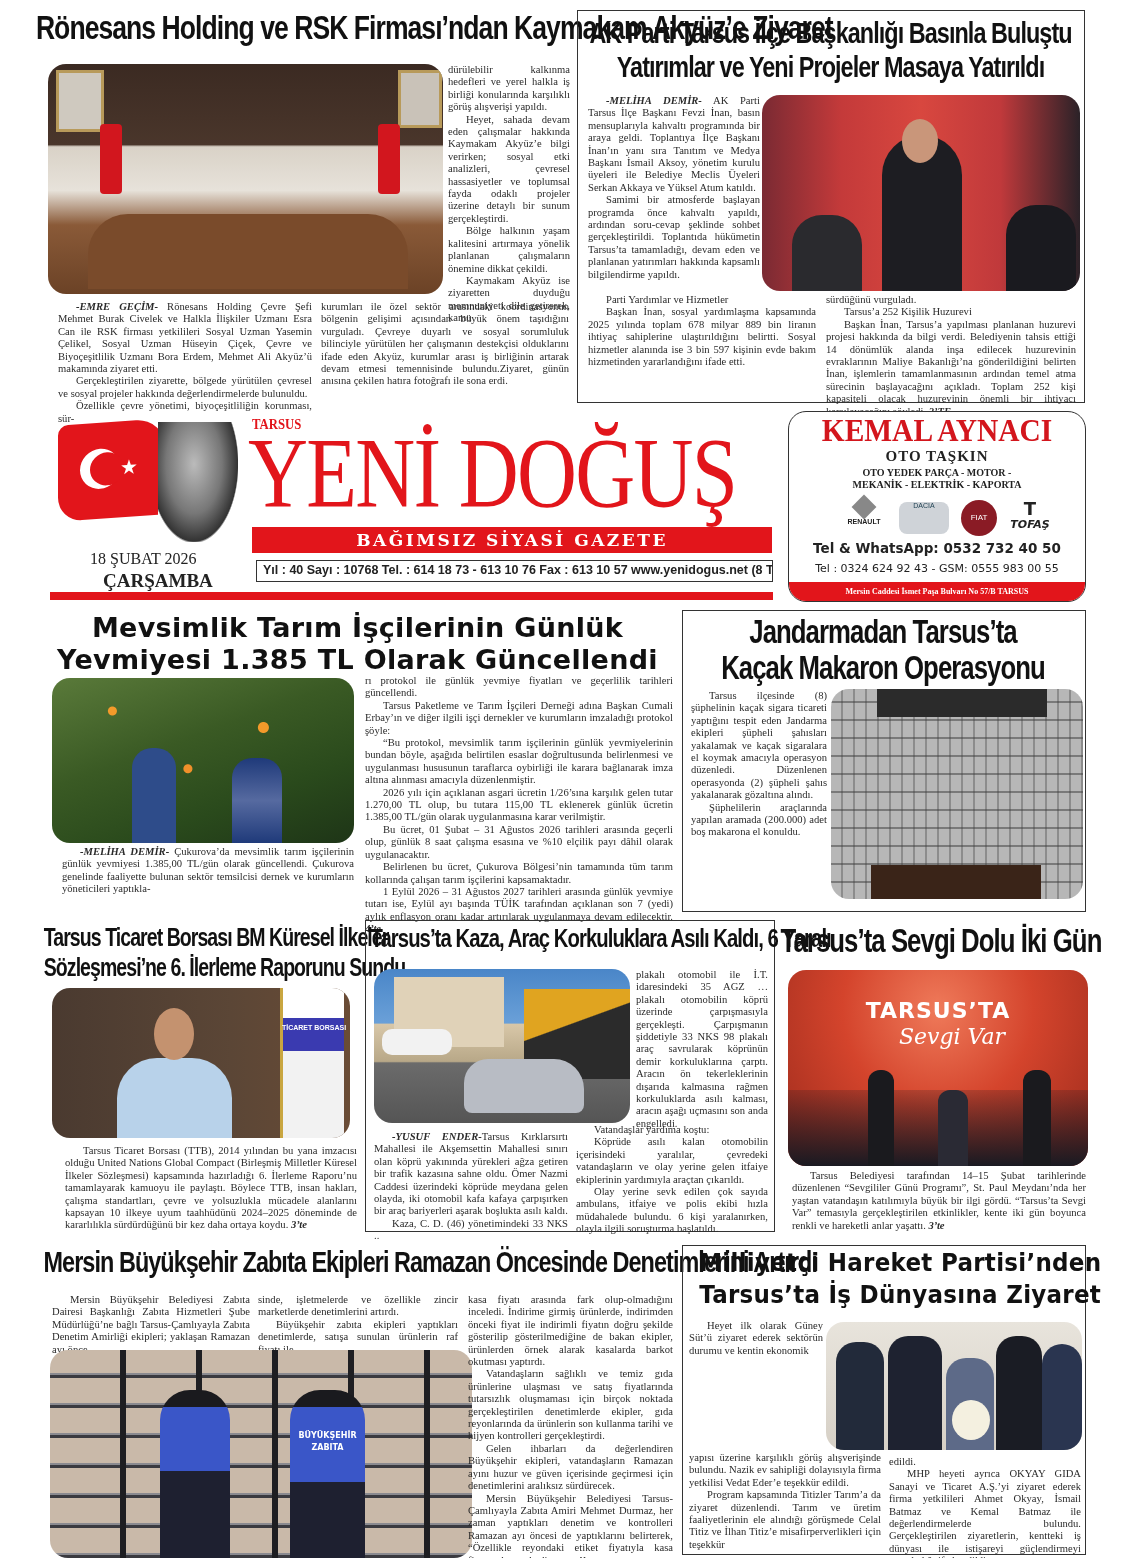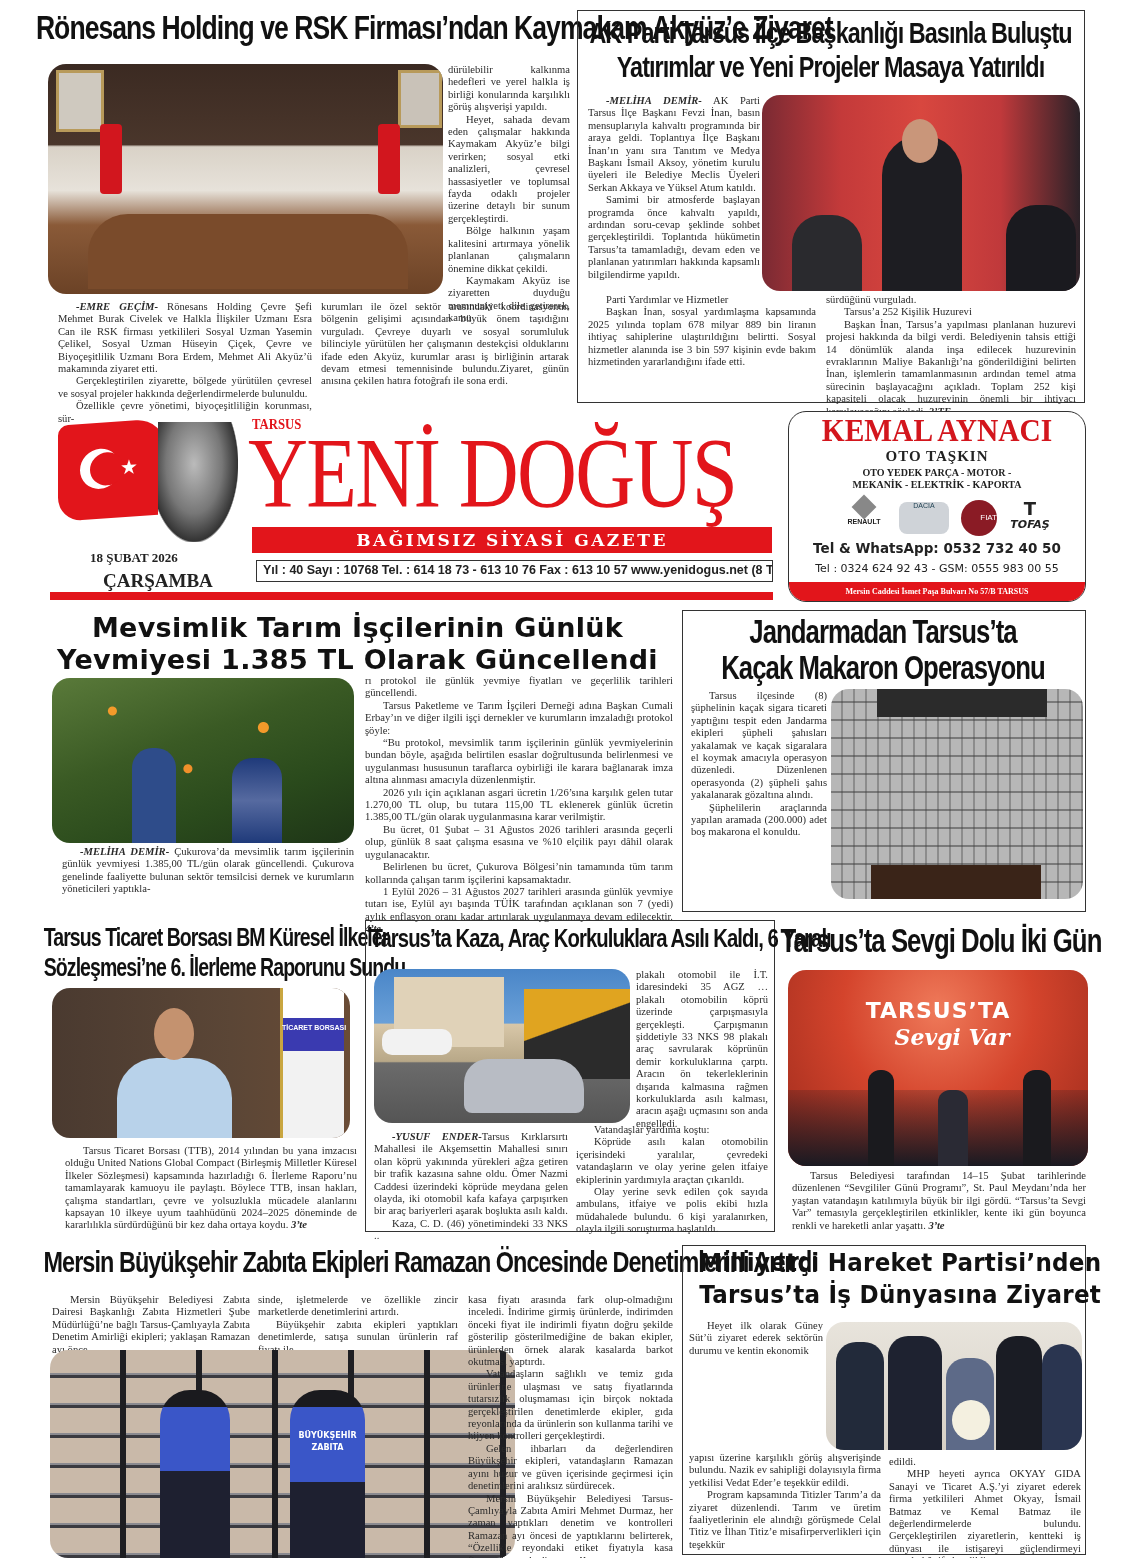--- a/index.html
+++ b/index.html
@@ -70,37 +70,37 @@
 <div class="abs" style="left:40px;top:410px;width:740px;height:195px">
   <div class="abs" style="left:18px;top:12px;width:108px;height:96px;background:#e2151b;border-radius:10px 30px 8px 24px;transform:skewY(-4deg)">
     <div class="abs" style="left:22px;top:26px;width:40px;height:40px;border-radius:50%;background:#fff"></div>
     <div class="abs" style="left:32px;top:30px;width:34px;height:33px;border-radius:50%;background:#e2151b"></div>
     <div class="abs" style="left:62px;top:36px;color:#fff;font-size:20px;line-height:20px">★</div>
   </div>
   <div class="abs" style="left:118px;top:12px;width:80px;height:120px;background:radial-gradient(ellipse at 45% 35%,#bbb 0%,#777 45%,#333 70%,#fff 72%)"></div>
   <div class="abs" style="left:212px;top:6px;font-family:'Liberation Serif',serif;font-weight:700;color:#e2151b;font-size:15px;transform:scaleX(.85);transform-origin:left">TARSUS</div>
   <div class="abs" style="left:208px;top:8px;width:528px;font-family:'Liberation Serif',serif;color:#e2151b;font-size:100px;line-height:110px;letter-spacing:-2px;transform:scaleX(.83);transform-origin:left;white-space:nowrap">YENİ DOĞUŞ</div>
   <div class="abs" style="left:212px;top:117px;width:520px;height:26px;background:#e2151b;color:#fff;text-align:center;font-family:'DejaVu Serif',serif;font-weight:700;font-size:17px;line-height:26px;letter-spacing:2.5px">BAĞIMSIZ SİYASİ GAZETE</div>
-  <div class="abs" style="left:50px;top:140px;font-weight:700;font-size:13px;color:#222">18 ŞUBAT 2026</div>
+  <div class="abs" style="left:50px;top:140px;font-weight:400;font-size:16px;color:#222">18 ŞUBAT 2026</div>
   <div class="abs" style="left:63px;top:160px;font-weight:700;font-size:19px;color:#222">ÇARŞAMBA</div>
   <div class="abs" style="left:216px;top:150px;width:517px;height:22px;border:1.5px solid #333;font-family:'Liberation Sans',sans-serif;font-weight:700;font-size:12.5px;line-height:19px;padding-left:6px;white-space:nowrap;overflow:hidden;transform-origin:left">Yıl : 40 Sayı : 10768 Tel. : 614 18 73 - 613 10 76 Fax : 613 10 57  www.yenidogus.net  (8 TL)</div>
   <div class="abs" style="left:10px;top:182px;width:723px;height:8px;background:#e2151b"></div>
 </div>
 
 <div class="abs" style="left:788px;top:411px;width:298px;height:191px;border:1.5px solid #333;border-radius:18px;overflow:hidden;background:#fff">
   <div class="abs" style="left:0;width:296px;top:0;text-align:center;font-family:'Liberation Serif',serif;font-weight:700;color:#d3161d;font-size:32px;line-height:36px;transform:scaleX(.92)">KEMAL AYNACI</div>
   <div class="abs" style="left:0;width:296px;top:36px;text-align:center;font-weight:700;font-size:15px;letter-spacing:1px">OTO TAŞKIN</div>
   <div class="abs" style="left:0;width:296px;top:55px;text-align:center;font-weight:700;font-size:10px">OTO YEDEK PARÇA - MOTOR -</div>
   <div class="abs" style="left:0;width:296px;top:67px;text-align:center;font-weight:700;font-size:10px">MEKANİK - ELEKTRİK - KAPORTA</div>
   <div class="abs" style="left:50px;top:84px;width:50px;height:40px;text-align:center">
     <div style="width:22px;height:22px;margin:0 auto;background:#888;transform:rotate(45deg) scale(.8)"></div>
     <div style="font-size:7px;font-weight:700;font-family:'Liberation Sans',sans-serif">RENAULT</div>
   </div>
   <div class="abs" style="left:110px;top:90px;width:50px;height:32px;background:#cfd3d8;border-radius:8px;font-size:7px;text-align:center;font-family:'Liberation Sans',sans-serif;color:#245">DACIA</div>
-  <div class="abs" style="left:172px;top:88px;width:36px;height:36px;border-radius:50%;background:#8a1b25;color:#fff;font-size:8px;line-height:36px;text-align:right;font-family:'Liberation Sans',sans-serif">FIAT</div>
+  <div class="abs" style="left:172px;top:88px;width:36px;height:36px;border-radius:50%;background:#8a1b25;color:#fff;font-size:8px;line-height:36px;text-align:center;font-family:'Liberation Sans',sans-serif">FIAT</div>
   <div class="abs" style="left:216px;top:88px;width:50px;text-align:center">
     <div style="font-size:18px;font-weight:900;line-height:18px;font-family:'DejaVu Sans',sans-serif">T</div>
     <div style="font-size:11px;font-weight:900;font-style:italic;font-family:'DejaVu Sans',sans-serif">TOFAŞ</div>
   </div>
   <div class="abs" style="left:0;width:296px;top:128px;text-align:center;font-family:'DejaVu Sans',sans-serif;font-weight:700;font-size:13.5px">Tel &amp; WhatsApp: 0532 732 40 50</div>
   <div class="abs" style="left:0;width:296px;top:150px;text-align:center;font-family:'DejaVu Sans',sans-serif;font-weight:400;font-size:11px;white-space:nowrap">Tel : 0324 624 92 43 - GSM: 0555 983 00 55</div>
   <div class="abs" style="left:0;width:296px;top:170px;height:20px;background:#e2151b;color:#fff;text-align:center;font-size:8px;font-weight:700;line-height:20px">Mersin Caddesi  İsmet Paşa Bulvarı No 57/B   TARSUS</div>
 </div>
 
 <div class="abs" style="left:40px;top:610px;width:635px;height:305px">
@@ -171,41 +171,41 @@
     <p>Vatandaşlar yardıma koştu:</p>
     <p>Köprüde asılı kalan otomobilin içerisindeki yaralılar, çevredeki vatandaşların ve olay yerine gelen itfaiye ekiplerinin yardımıyla araçtan çıkarıldı.</p>
     <p>Olay yerine sevk edilen çok sayıda ambulans, itfaiye ve polis ekibi hızla müdahalede bulundu. 6 kişi yaralanırken, olayla ilgili soruşturma başlatıldı.</p>
   </div>
 </div>
 
 <div class="abs" style="left:782px;top:920px;width:306px;height:320px">
   <div class="hl abs" style="left:-45px;width:396px;top:4px;font-size:33px">Tarsus’ta Sevgi Dolu İki Gün</div>
   <div class="abs photo" style="left:6px;top:50px;width:300px;height:196px;background:radial-gradient(ellipse at 50% 20%,#ef7a5a 0%,#d4442c 45%,#9a2a1c 100%)">
     <div class="abs" style="left:0;width:300px;top:28px;text-align:center;color:#fff;font-family:'DejaVu Sans',sans-serif;font-weight:900;font-size:22px;letter-spacing:1px">TARSUS’TA</div>
-    <div class="abs" style="left:0;width:328px;top:54px;text-align:center;color:#fff;font-family:'DejaVu Serif',serif;font-style:italic;font-weight:700;font-size:22px">Sevgi Var</div>
+    <div class="abs" style="left:0;width:328px;top:54px;text-align:center;color:#fff;font-family:'DejaVu Serif',serif;font-style:italic;font-weight:400;font-size:22px">Sevgi Var</div>
     <div class="abs" style="left:0;top:120px;width:300px;height:76px;background:linear-gradient(180deg,rgba(20,20,30,.2),#1a1a22)"></div>
     <div class="abs" style="left:80px;top:100px;width:26px;height:96px;background:#1a1a1e;border-radius:12px 12px 0 0"></div>
     <div class="abs" style="left:150px;top:120px;width:30px;height:76px;background:#2a2a34;border-radius:12px 12px 0 0"></div>
     <div class="abs" style="left:235px;top:100px;width:28px;height:96px;background:#1a1a1e;border-radius:12px 12px 0 0"></div>
   </div>
   <div class="abs txt" style="left:10px;top:250px;width:294px">
     <p><span>Tarsus Belediyesi tarafından 14–15 Şubat tarihlerinde düzenlenen “Sevgililer Günü Programı”, St. Paul Meydanı’nda her yaştan vatandaşın katılımıyla büyük bir ilgi gördü. “Tarsus’ta Sevgi Var” temasıyla gerçekleştirilen etkinlikler, kente iki gün boyunca renkli ve hareketli anlar yaşattı. </span><span class="ref">3’te</span></p>
   </div>
 </div>
 
 <div class="abs" style="left:40px;top:1242px;width:635px;height:316px">
   <div class="hl abs" style="left:-85px;width:805px;top:4px;font-size:30px">Mersin Büyükşehir Zabıta Ekipleri Ramazan Öncesinde Denetimlerini Artırdı</div>
   <div class="abs txt" style="left:12px;top:52px;width:198px">
     <p>Mersin Büyükşehir Belediyesi Zabıta Dairesi Başkanlığı Zabıta Hizmetleri Şube Müdürlüğü’ne bağlı Tarsus-Çamlıyayla Zabıta Denetim Amirliği ekipleri; yaklaşan Ramazan ayı önce-</p>
   </div>
   <div class="abs txt" style="left:218px;top:52px;width:200px">
     <p style="text-indent:0">sinde, işletmelerde ve özellikle zincir marketlerde denetimlerini artırdı.</p>
     <p>Büyükşehir zabıta ekipleri yaptıkları denetimlerde, satışa sunulan ürünlerin raf fiyatı ile</p>
   </div>
-  <div class="abs photo" style="left:10px;top:108px;width:465px;height:208px;background:repeating-linear-gradient(0deg,#3a3a40 0 3px,#8a8a90 3px 5px,#c9b9a9 5px 30px),#777">
+  <div class="abs photo" style="left:10px;top:108px;width:422px;height:208px;background:repeating-linear-gradient(0deg,#3a3a40 0 3px,#8a8a90 3px 5px,#c9b9a9 5px 30px),#777">
     <div class="abs" style="left:0;top:0;width:100%;height:100%;background:repeating-linear-gradient(90deg,transparent 0 70px,#1e1e22 70px 76px)"></div>
     <div class="abs" style="left:110px;top:40px;width:70px;height:168px;background:linear-gradient(180deg,#1a1a1e 0 10%,#3a56c8 10% 48%,#1e2030 48%);border-radius:30px 30px 0 0"></div>
     <div class="abs" style="left:240px;top:40px;width:75px;height:168px;background:linear-gradient(180deg,#1a1a1e 0 10%,#3a56c8 10% 55%,#1e2030 55%);border-radius:30px 30px 0 0"></div>
     <div class="abs" style="left:240px;top:80px;width:75px;color:#fff;font-family:'DejaVu Sans',sans-serif;font-weight:700;font-size:8px;text-align:center;line-height:12px">BÜYÜKŞEHİR ZABITA</div>
   </div>
   <div class="abs txt" style="left:428px;top:52px;width:205px">
     <p style="text-indent:0">kasa fiyatı arasında fark olup-olmadığını inceledi. İndirime girmiş ürünlerde, indirimden önceki fiyat ile indirimli fiyatın doğru şekilde gösterilip gösterilmediğine de bakan ekipler, ürünlerden örnek alarak kasalarda barkot okutması yaptırdı.</p>
     <p>Vatandaşların sağlıklı ve temiz gıda ürünlerine ulaşması ve satış fiyatlarında tutarsızlık oluşmaması için birçok noktada gerçekleştirilen denetimlerde ekipler, gıda reyonlarında da ürünlerin son kullanma tarihi ve hijyen kontrolleri gerçekleştirdi.</p>
     <p>Gelen ihbarları da değerlendiren Büyükşehir ekipleri, vatandaşların Ramazan ayını huzur ve güven içerisinde geçirmesi için denetimlerini aralıksız sürdürecek.</p>
     <p><span>Mersin Büyükşehir Belediyesi Tarsus-Çamlıyayla Zabıta Amiri Mehmet Durmaz, her zaman yaptıkları denetim ve kontrolleri Ramazan ayı öncesi de yaptıklarını belirterek, “Özellikle reyondaki etiket fiyatıyla kasa fiyatını kontrol ediyoruz. </span><span class="ref">4’te</span></p>

